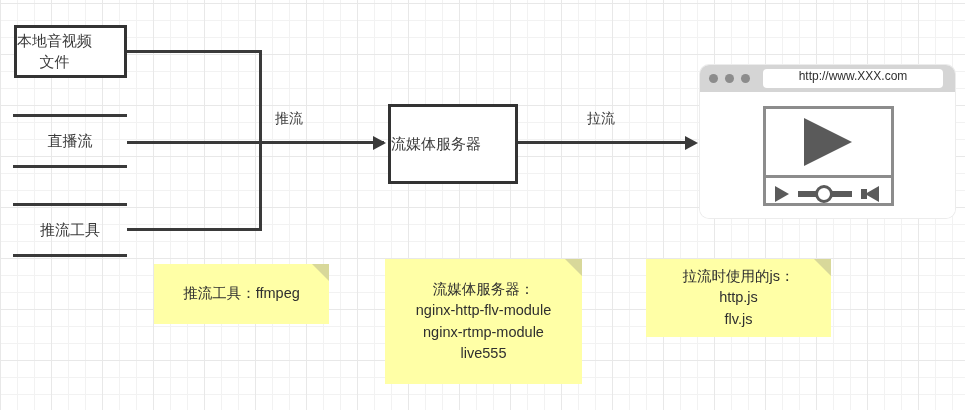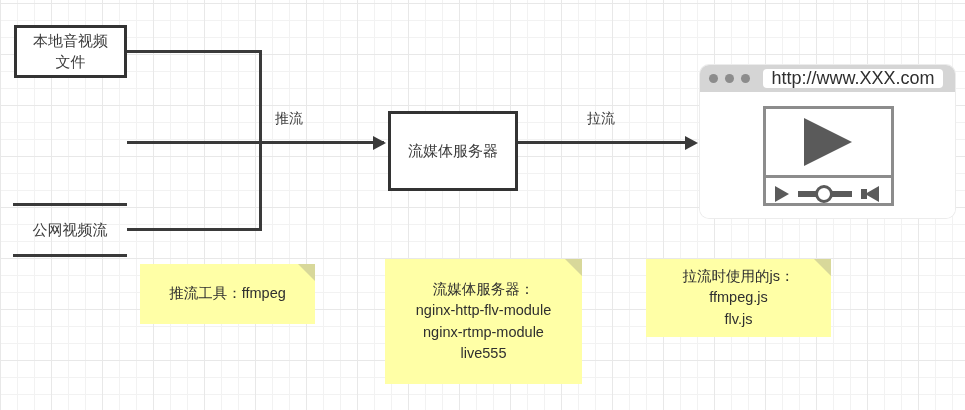--- a/index.html
+++ b/index.html
@@ -32,21 +32,20 @@
   }
 
   
   .node-box {
     position: absolute;
     box-sizing: border-box;
     border: 3px solid #333333;
     background: #ffffff;
     display: flex;
     align-items: center;
-    justify-content: center;
     text-align: center;
     color: #3b3b3b;
     font-size: 15px;
     line-height: 1.35;
   }
   .band {
     position: absolute;
     box-sizing: border-box;
     border-top: 3px solid #3a3a3a;
     border-bottom: 3px solid #3a3a3a;
@@ -133,23 +132,22 @@
     flex: 0 0 auto;
   }
   .url-bar {
     flex: 1 1 auto;
     margin-left: 6px;
     margin-right: 3px;
     height: 19px;
     background: #ffffff;
     border-radius: 4px;
     display: flex;
-    align-items: center;
     justify-content: center;
-    font-size: 18px;
+    font-size: 12px;
     color: #2f2f2f;
   }
   .browser-body {
     position: relative;
     height: calc(100% - 27px);
     background: #ffffff;
   }
   .player {
     position: absolute;
     left: 63px;
@@ -232,38 +230,41 @@
 
 <div id="canvas">
 
   <div class="node-box" style="left:14px; top:25px; width:113px; height:53px;">
     <div>
       <div>本地音视频</div>
       <div>文件</div>
     </div>
   </div>
 
+  <div class="band" style="left:13px; top:114px; width:114px; height:54px;">
+    <span>直播流</span>
+  </div>
 
   <div class="band" style="left:13px; top:203px; width:114px; height:54px;">
-    <span>公网视频流</span>
+    <span>推流工具</span>
   </div>
 
   <div class="hline" style="left:127px; top:50px; width:135px;"></div>
 
   <div class="hline" style="left:127px; top:141px; width:135px;"></div>
 
   <div class="hline" style="left:127px; top:228px; width:135px;"></div>
 
   <div class="vline" style="left:259px; top:50px; height:181px;"></div>
 
   <div class="hline" style="left:259px; top:141px; width:125px;"></div>
   <div class="arrow-head" style="left:373px; top:135.5px;"></div>
   <div class="edge-label" style="left:275px; top:110px;text-align:right;">推流</div>
 
-  <div class="node-box" style="left:388px; top:111px; width:130px; height:80px;">
+  <div class="node-box" style="left:388px; top:104px; width:130px; height:80px;">
     <span>流媒体服务器</span>
   </div>
 
   <div class="hline" style="left:518px; top:141px; width:176px;"></div>
   <div class="arrow-head" style="left:685px; top:135.5px;"></div>
   <div class="edge-label" style="left:587px; top:110px;text-align:right;">拉流</div>
 
   <div class="browser" style="left:700px; top:65px; width:255px; height:153px;">
     <div class="browser-chrome">
       <span class="dot"></span>
@@ -282,33 +283,33 @@
           <span class="play-small"></span>
           <span class="slider-track"></span>
           <span class="slider-knob"></span>
           <span class="speaker-body"></span>
           <span class="speaker"></span>
         </div>
       </div>
     </div>
   </div>
 
-  <div class="sticky" style="left:140px; top:264px; width:175px; height:60px;">
+  <div class="sticky" style="left:154px; top:264px; width:175px; height:60px;">
     <span class="fold"></span>
     <div class="line">推流工具：ffmpeg</div>
   </div>
 
   <div class="sticky" style="left:385px; top:259px; width:197px; height:125px;">
     <span class="fold"></span>
     <div class="line">流媒体服务器：</div>
     <div class="line">nginx-http-flv-module</div>
     <div class="line">nginx-rtmp-module</div>
     <div class="line">live555</div>
   </div>
 
   <div class="sticky" style="left:646px; top:259px; width:185px; height:78px;">
     <span class="fold"></span>
     <div class="line">拉流时使用的js：</div>
-    <div class="line">ffmpeg.js</div>
+    <div class="line">http.js</div>
     <div class="line">flv.js</div>
   </div>
 
 </div>
 
 </body></html>

